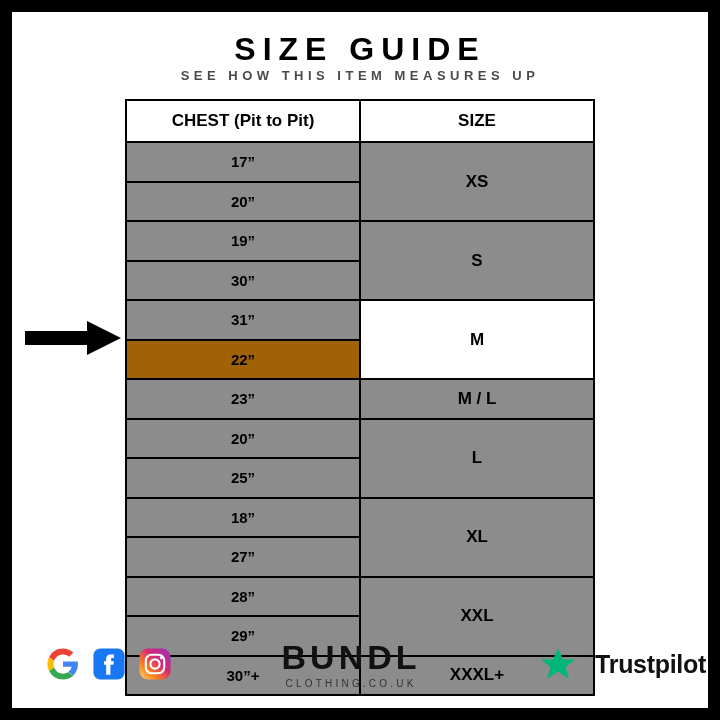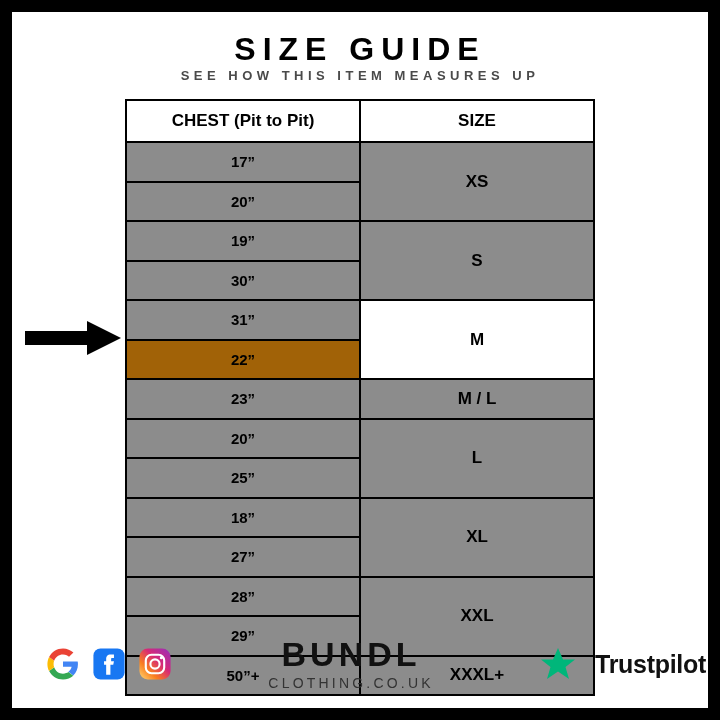--- a/index.html
+++ b/index.html
@@ -124,21 +124,21 @@
   }
   .brand-name {
     font-size: 34px;
     font-weight: bold;
     letter-spacing: 4px;
     color: #111111;
     line-height: 1;
   }
   .brand-sub {
     margin-top: 4px;
-    font-size: 14px;
+    font-size: 10px;
     letter-spacing: 3.2px;
     color: #333333;
   }
   .trustpilot {
     display: flex;
     align-items: center;
     gap: 19px;
   }
   .tp-label {
     font-size: 25px;
@@ -218,21 +218,21 @@
 
           <tr>
             <td class="chest-cell">28”</td>
             <td class="size-cell" rowspan="2">XXL</td>
           </tr>
           <tr>
             <td class="chest-cell">29”</td>
           </tr>
 
           <tr>
-            <td class="chest-cell">50”+</td>
+            <td class="chest-cell">30”+</td>
             <td class="size-cell">XXXL+</td>
           </tr>
 
         </tbody>
       </table>
     </div>
 
     <div class="footer">
 
       <div class="socials">

